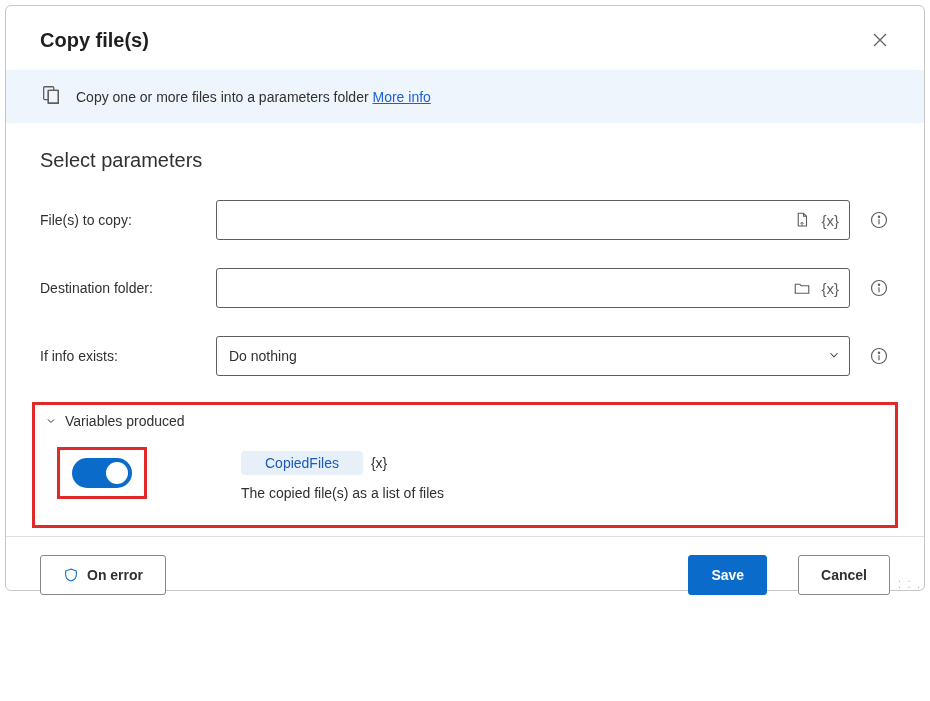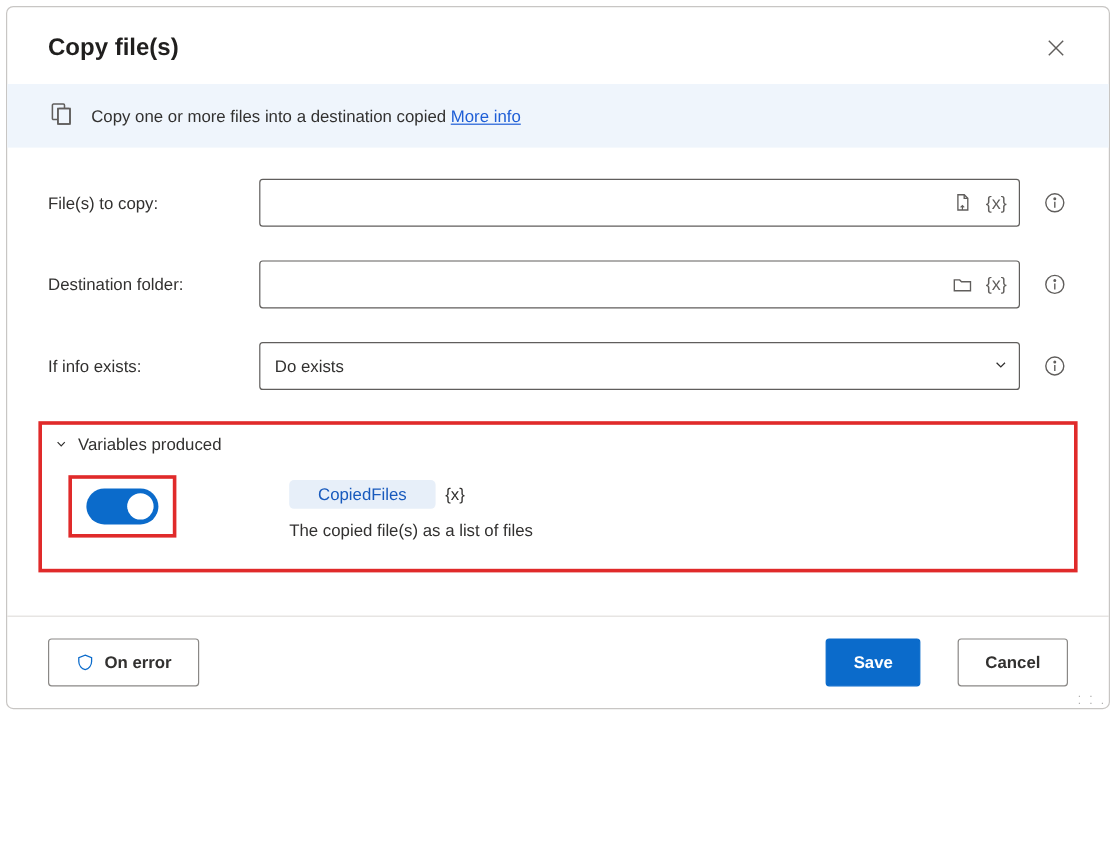--- a/index.html
+++ b/index.html
@@ -148,25 +148,26 @@
 
   <div class="banner">
     <span class="banner-icon">
       <svg width="22" height="22" viewBox="0 0 24 24" fill="none" stroke="currentColor" stroke-width="1.4">
         <rect x="4" y="3" width="11" height="14" rx="1"></rect>
         <path d="M9 7 h11 v14 h-11 z" fill="#eff5fc"></path>
         <rect x="9" y="7" width="11" height="14" rx="1"></rect>
       </svg>
     </span>
     <span class="banner-text">
-      <span>Copy one or more files into a destination copied </span><a class="banner-link">More info</a>
+      <span>Copy one or more files into a parameters folder </span><a class="banner-link">More info</a>
     </span>
   </div>
 
   <div class="body">
+    <div class="section-heading">Select parameters</div>
 
     <div class="form-row">
       <div class="form-label">File(s) to copy:</div>
       <div class="form-field">
         <input class="form-input" value="" style="">
         <span class="field-icon">
           <svg width="18" height="18" viewBox="0 0 24 24" fill="none" stroke="currentColor" stroke-width="1.5">
               <path d="M7 3h7l4 4v13H7z"></path>
               <path d="M14 3v4h4"></path>
               <path d="M12 20 v-5 M10 17l2-2 2 2" stroke-width="1.3"></path>
@@ -204,21 +205,21 @@
             <circle cx="12" cy="12" r="9"></circle>
             <circle cx="12" cy="8" r="0.8" fill="currentColor"></circle>
             <path d="M12 11v6"></path>
           </svg>
       </span>
     </div>
 
     <div class="form-row">
       <div class="form-label">If info exists:</div>
       <div class="form-field">
-        <span class="select-value">Do exists</span>
+        <span class="select-value">Do nothing</span>
         <span class="chevron-down">
           <svg width="14" height="14" viewBox="0 0 24 24" fill="none" stroke="currentColor" stroke-width="1.8">
               <path d="M6 9l6 6 6-6"></path>
             </svg>
         </span>
       </div>
       <span class="info-icon">
         <svg width="20" height="20" viewBox="0 0 24 24" fill="none" stroke="currentColor" stroke-width="1.4">
             <circle cx="12" cy="12" r="9"></circle>
             <circle cx="12" cy="8" r="0.8" fill="currentColor"></circle>

